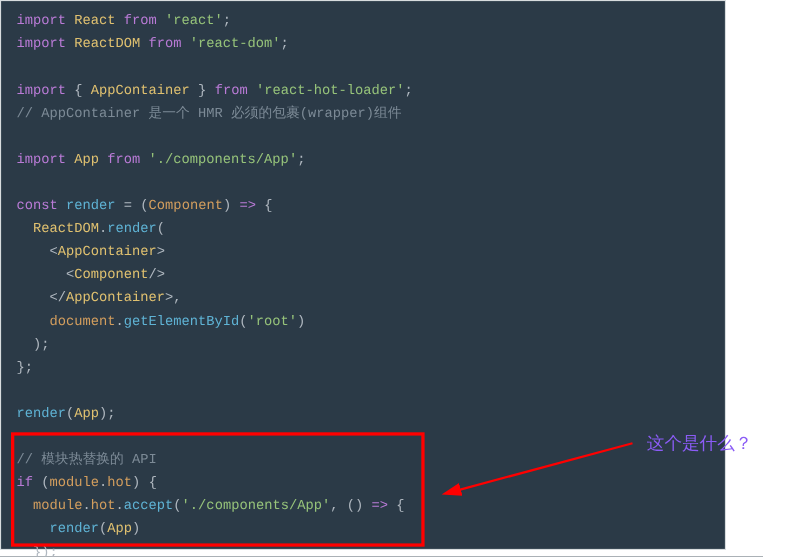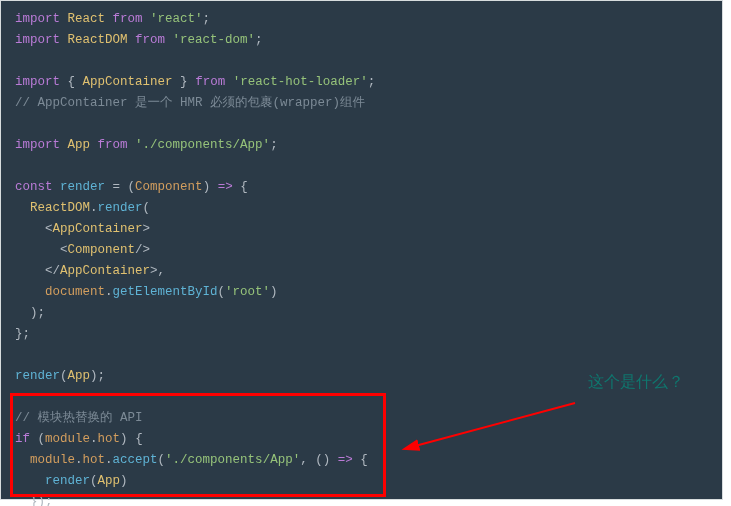--- a/index.html
+++ b/index.html
@@ -8,21 +8,21 @@
     font-family: Consolas, Monaco, 'Courier New', monospace;
     font-size: 12.5px;
     width: 731px;
     height: 506px;
     position: relative;
   }
   .code-block {
     background: #2b3a47;
     color: #c0c8d0;
     padding: 8px 14px;
-    width: 723px;
+    width: 660px;
     height: 500px;
     line-height: 21px;
     white-space: pre;
     position: relative;
     border: 1px solid #d8dcde;
   }
   .kw { color: #ba7bd7; }    
   .str { color: #96c37a; }   
   .fn { color: #5fb3d5; }    
   .cls { color: #e0c170; }   
@@ -34,25 +34,25 @@
     position: absolute;
     border: 3px solid #ff0000;
     left: 10px;
     top: 393px;
     width: 376px;
     height: 104px;
     pointer-events: none;
   }
   .annotation {
     position: absolute;
-    color: #0f766e;
+    color: #8b5cf6;
     font-family: Liberation Sans, sans-serif;
     font-size: 16px;
     left: 588px;
-    top: 372px;
+    top: 393px;
   }
   .arrow {
     position: absolute;
     left: 400px;
     top: 398px;
     width: 180px;
     height: 60px;
     pointer-events: none;
   }
 </style>

